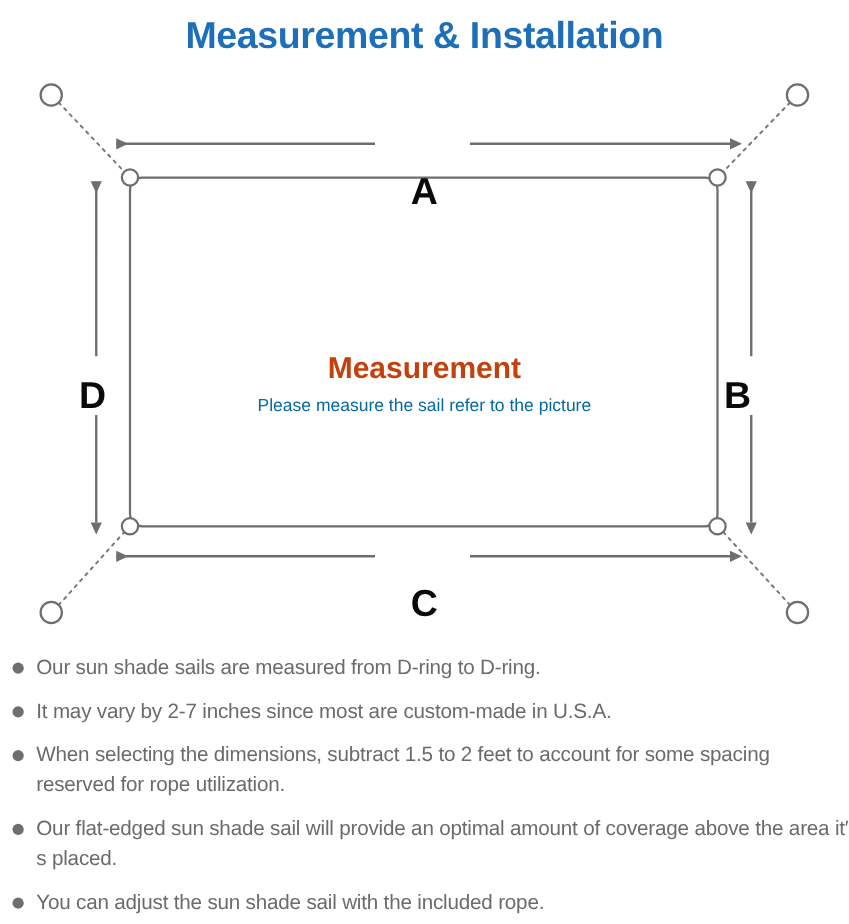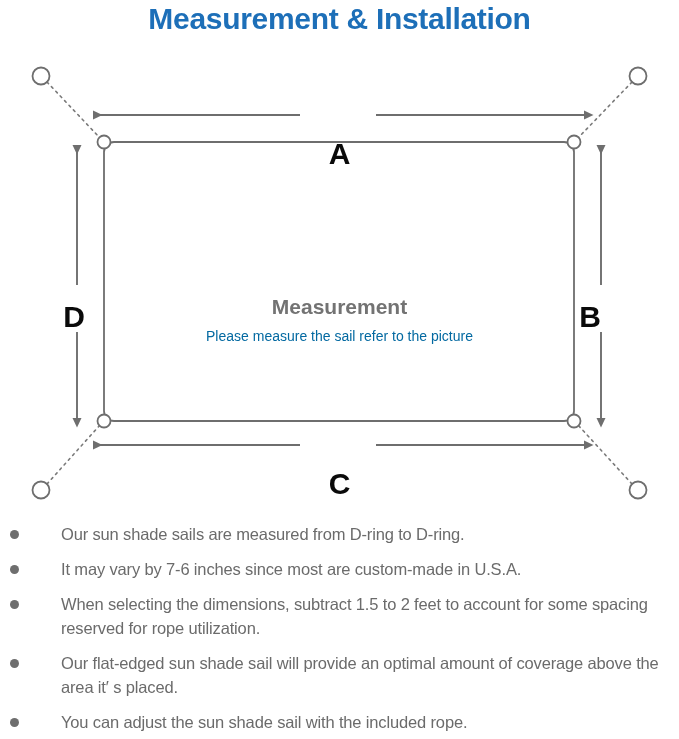--- a/index.html
+++ b/index.html
@@ -15,21 +15,21 @@
     overflow: hidden;
   }
   #page {
     position: relative;
     width: 679px;
     height: 739px;
     background: #ffffff;
   }
   #title {
     position: absolute;
-    top: 0px;
+    top: 10px;
     left: 0;
     width: 679px;
     text-align: center;
     font-size: 30px;
     font-weight: bold;
     color: #1D6FB8;
     letter-spacing: -0.3px;
     line-height: 38px;
     white-space: nowrap;
   }
@@ -42,26 +42,25 @@
   }
   #center-label {
     position: absolute;
     left: 0;
     top: 240px;
     width: 679px;
     text-align: center;
     pointer-events: none;
   }
   #center-label .m-main {
-    font-size: 21px;
+    font-size: 24px;
     font-weight: bold;
-    color: #737373;
+    color: #c2410c;
     line-height: 30px;
     display: block;
-    margin-top: 12px;
   }
   #center-label .m-sub {
     font-size: 14px;
     font-weight: normal;
     color: #0369a1;
     line-height: 22px;
     display: block;
     margin-top: 3px;
   }
   .dim-letter {
@@ -97,21 +96,20 @@
     margin-top: 8px;
     margin-right: 10px;
   }
   .note-text {
     flex: 1 1 auto;
     font-size: 16.5px;
     line-height: 24px;
     color: #6b6b6b;
     font-family: "Liberation Sans", sans-serif;
     letter-spacing: -0.15px;
-    margin-left: 32px;
   }
 </style>
 </head>
 <body>
 
 <div id="page">
 
   <div id="title">Measurement &amp; Installation</div>
 
   <div id="diagram">
@@ -174,21 +172,21 @@
     <div class="dim-letter" id="letter-D">D</div>
   </div>
 
   <div id="notes">
     <div class="note-row">
       <span class="note-bullet"></span>
       <span class="note-text">Our sun shade sails are measured from D-ring to D-ring.</span>
     </div>
     <div class="note-row">
       <span class="note-bullet"></span>
-      <span class="note-text">It may vary by 7-6 inches since most are custom-made in U.S.A.</span>
+      <span class="note-text">It may vary by 2-7 inches since most are custom-made in U.S.A.</span>
     </div>
     <div class="note-row">
       <span class="note-bullet"></span>
       <span class="note-text">When selecting the dimensions, subtract 1.5 to 2 feet to account for some spacing reserved for rope utilization.</span>
     </div>
     <div class="note-row">
       <span class="note-bullet"></span>
       <span class="note-text">Our flat-edged sun shade sail will provide an optimal amount of coverage above the area it′ s placed.</span>
     </div>
     <div class="note-row">

